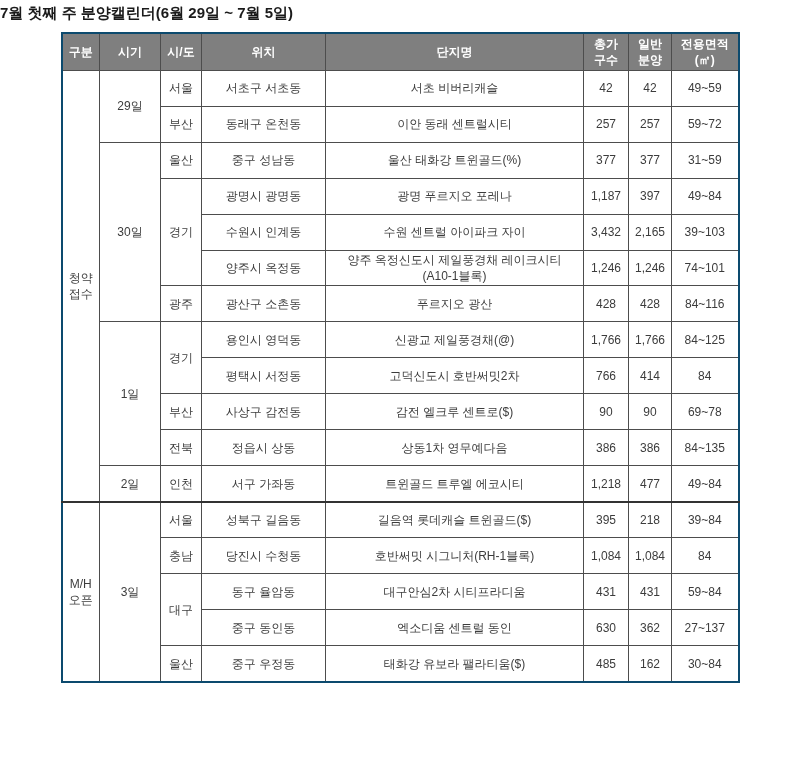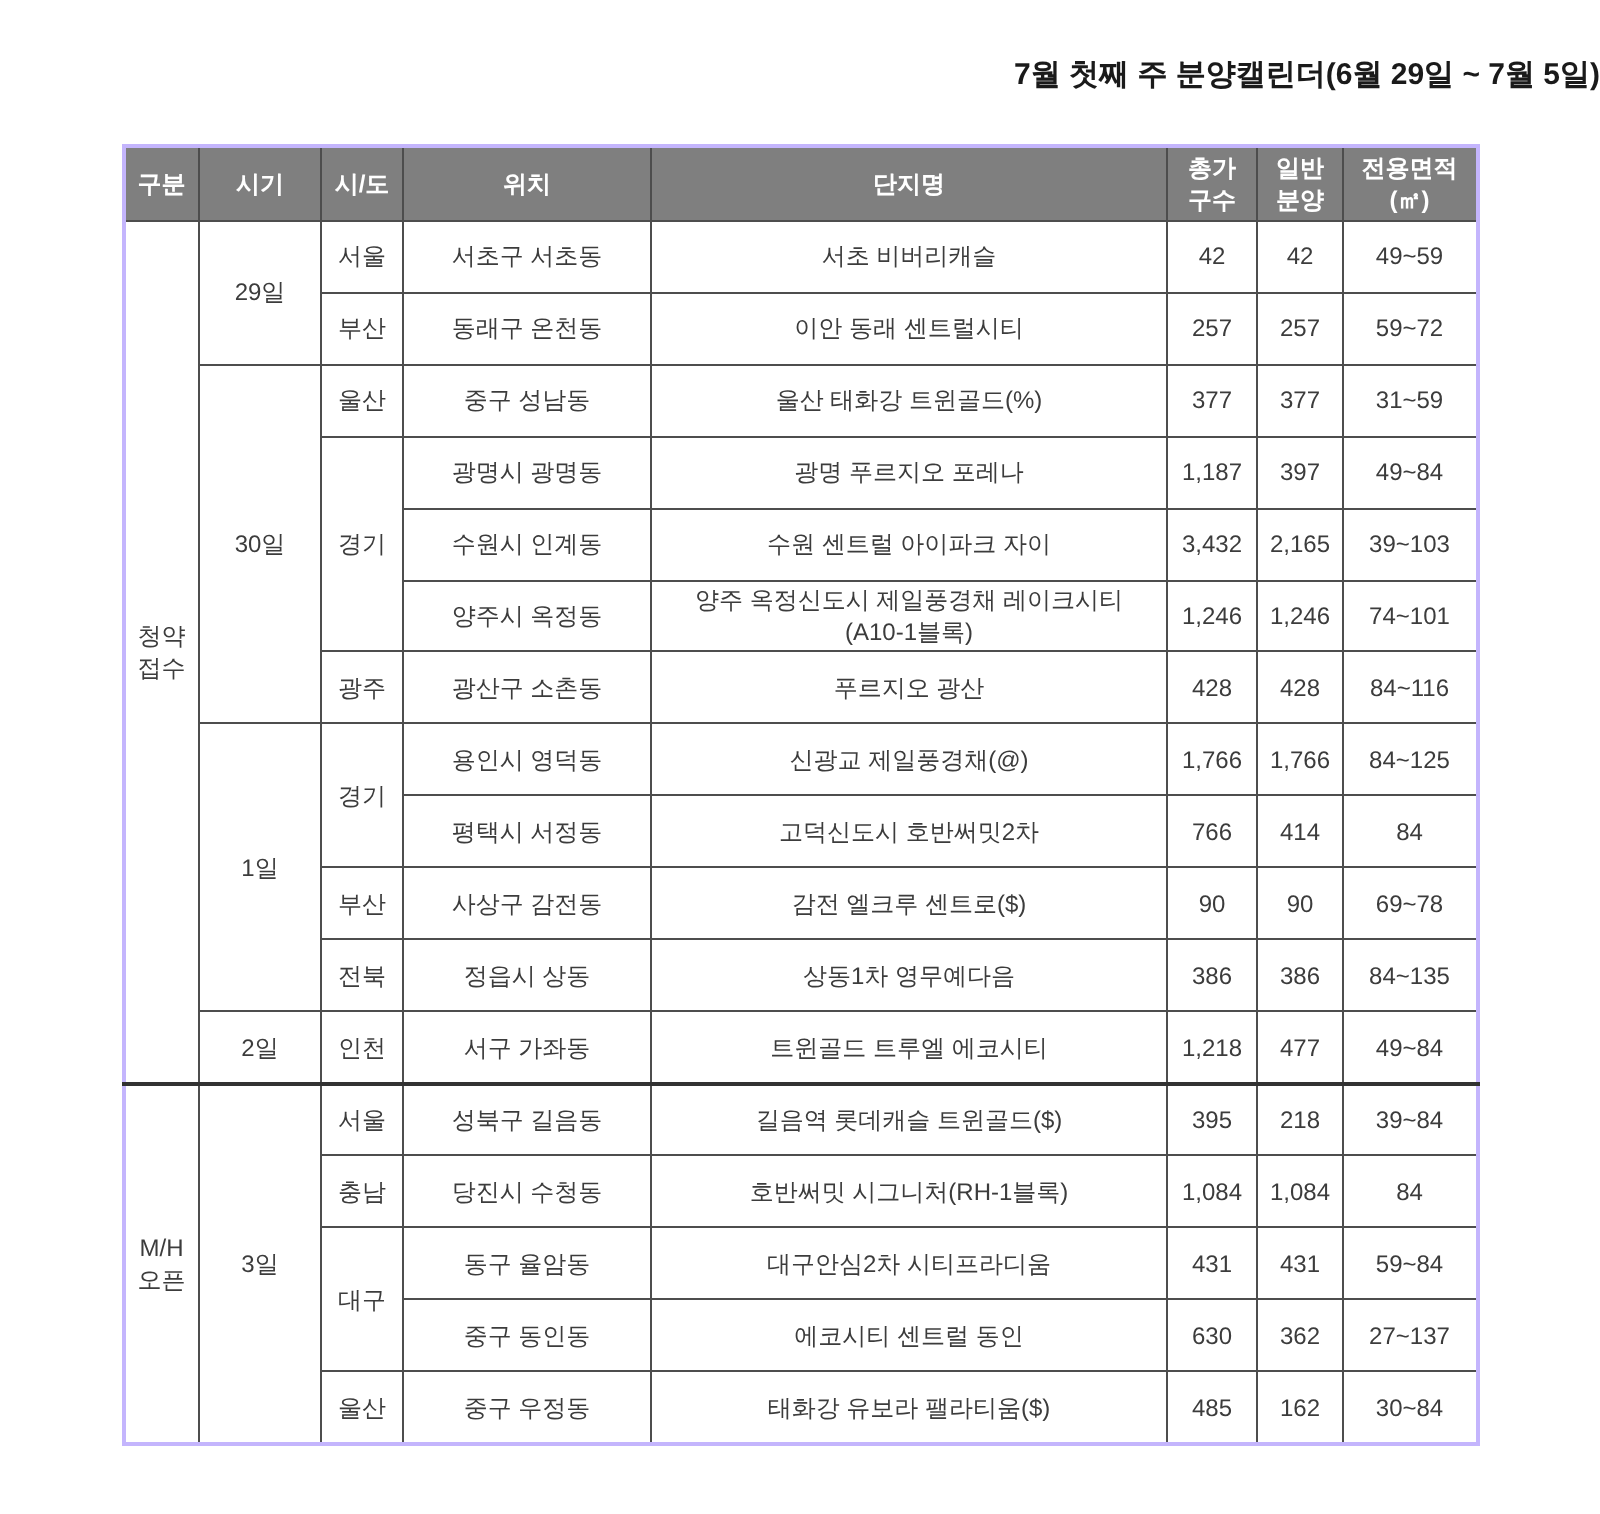--- a/index.html
+++ b/index.html
@@ -9,33 +9,33 @@
     width: 800px;
     height: 757px;
     font-family: "Liberation Sans", "DejaVu Sans", sans-serif;
   }
   .page {
     width: 800px;
     height: 757px;
     position: relative;
   }
   .title {
-    padding-top: 28px;
-    text-align: right;
+    padding-top: 4px;
+    text-align: left;
     font-size: 15px;
     font-weight: bold;
     color: #1a1a1a;
     letter-spacing: 0px;
   }
   table.cal {
     border-collapse: collapse;
     table-layout: fixed;
     width: 677px;
-    margin: 25px auto 0 auto;
-    border: 2px solid #c4b5fd;
+    margin: 9px auto 0 auto;
+    border: 2px solid #0c4a6e;
   }
   table.cal th, table.cal td {
     border: 1px solid #4d4d4d;
     font-size: 12px;
     text-align: center;
     vertical-align: middle;
     padding: 1px 3px;
     white-space: pre-line;
     line-height: 1.35;
     overflow: hidden;
@@ -217,21 +217,21 @@
       <tr>
         <td rowspan="2">대구</td>
         <td>동구 율암동</td>
         <td>대구안심2차 시티프라디움</td>
         <td>431</td>
         <td>431</td>
         <td>59~84</td>
       </tr>
       <tr>
         <td>중구 동인동</td>
-        <td>에코시티 센트럴 동인</td>
+        <td>엑소디움 센트럴 동인</td>
         <td>630</td>
         <td>362</td>
         <td>27~137</td>
       </tr>
       <tr>
         <td>울산</td>
         <td>중구 우정동</td>
         <td>태화강 유보라 팰라티움($)</td>
         <td>485</td>
         <td>162</td>

